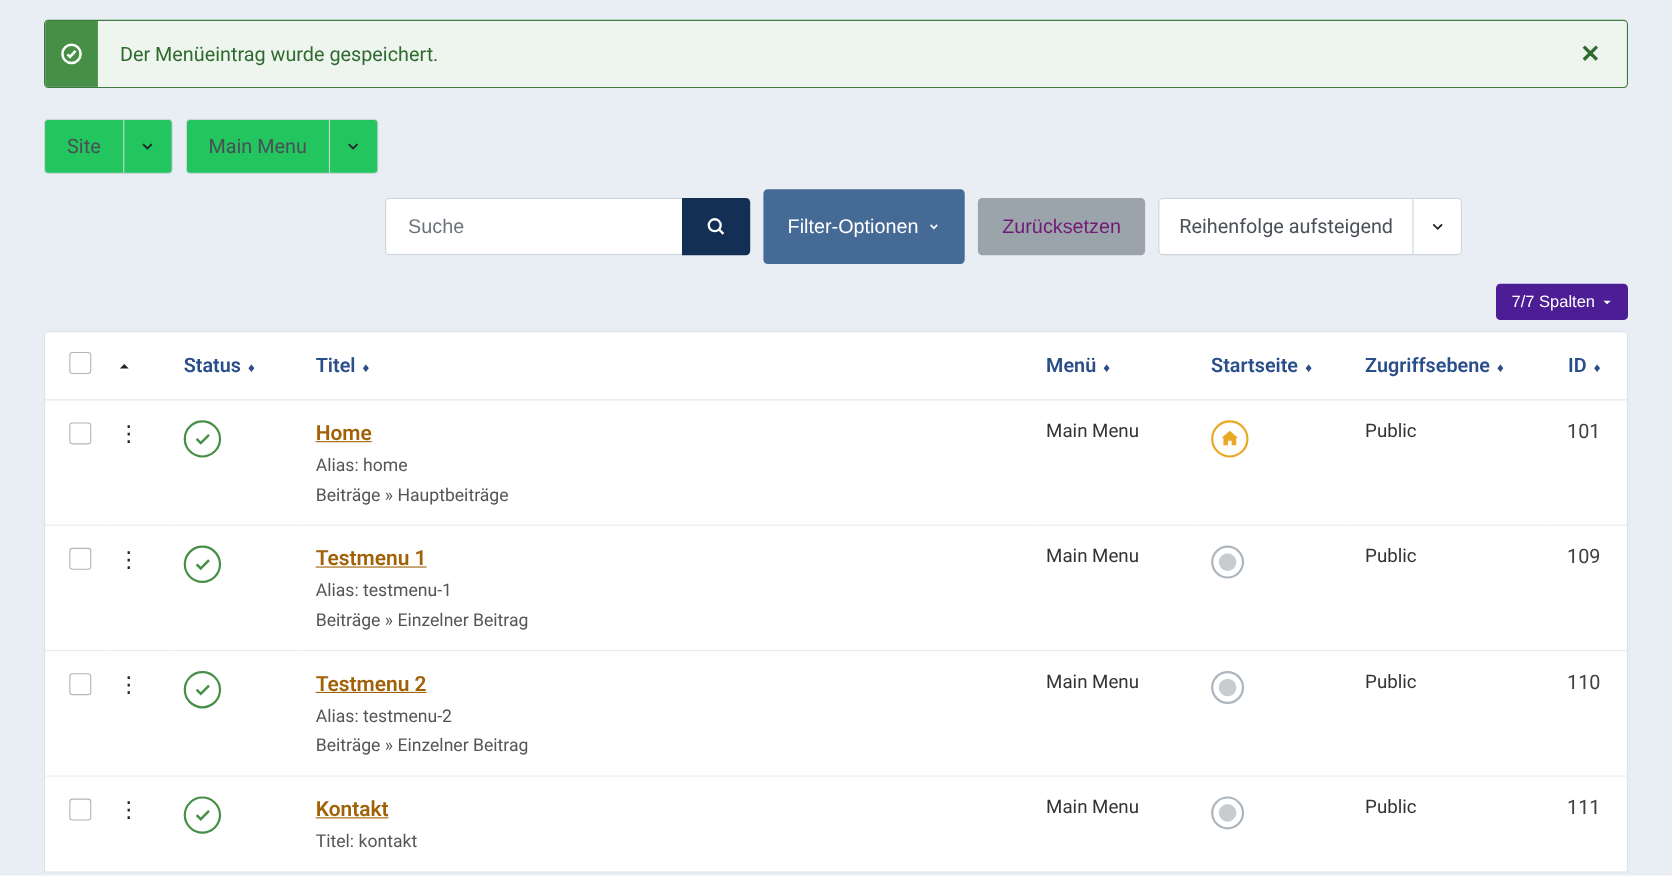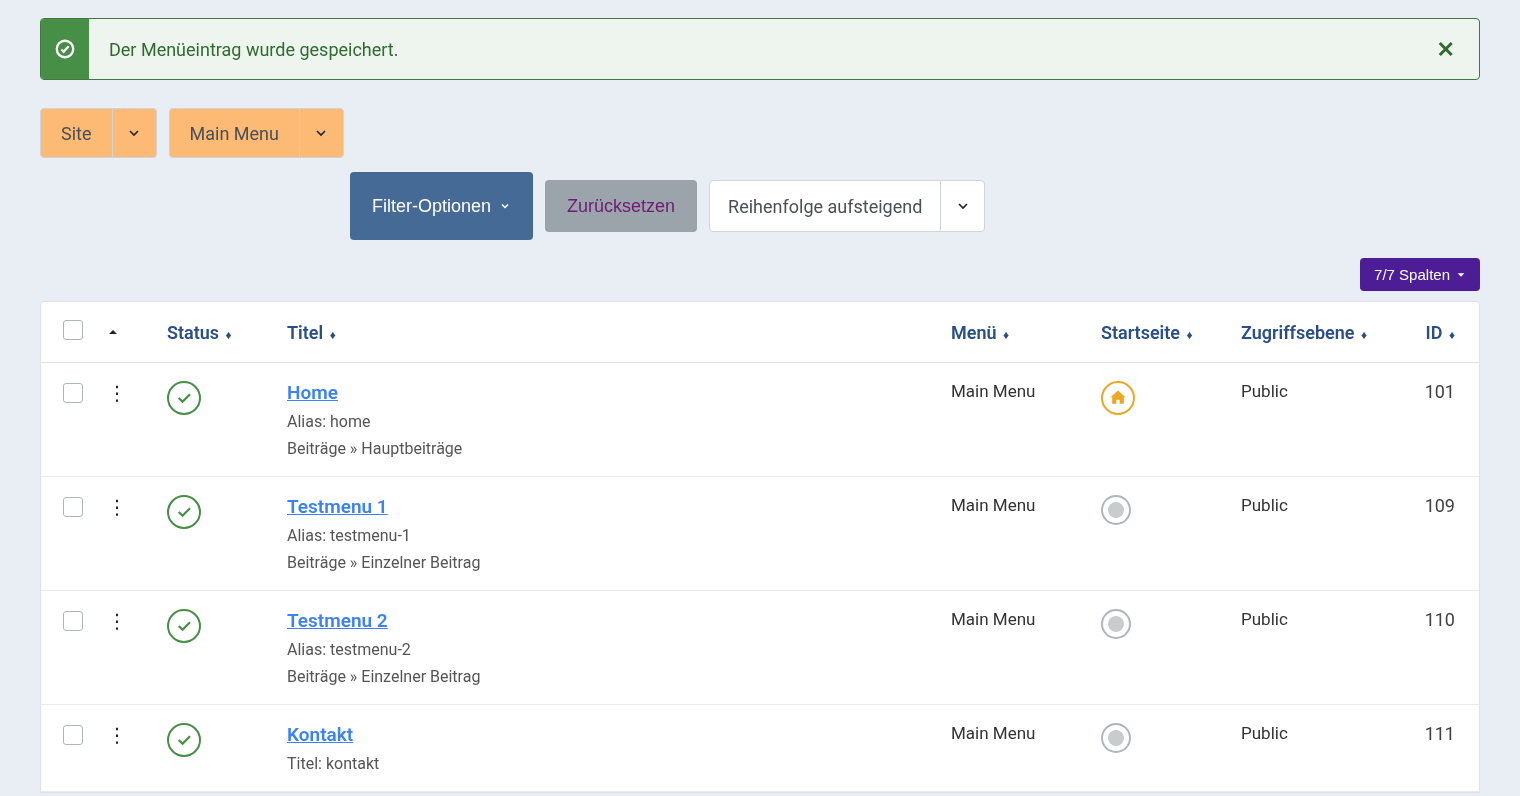--- a/index.html
+++ b/index.html
@@ -42,21 +42,21 @@
       cursor: pointer;
     }
     .filters-row {
       margin: 28px 40px 0 40px;
       display: flex;
       gap: 12px;
       flex-wrap: wrap;
       align-items: center;
     }
     .dropdown {
-      background: #fdba74;
+      background: #22c55e;
       border: 1px solid #ced4da;
       border-radius: 4px;
       display: flex;
       align-items: stretch;
       height: 50px;
     }
     .dropdown-label {
       padding: 0 20px;
       display: flex;
       align-items: center;
@@ -195,21 +195,21 @@
     tbody td { padding: 18px 12px; vertical-align: top; font-size: 17px; color: #333; }
     tbody td.check-cell { padding-left:22px; padding-top:20px;}
     .checkbox {
       width: 20px; height: 20px; border: 1px solid #adb5bd; border-radius: 3px; background:#fff; display:inline-block; cursor:pointer;
     }
     .actions-dots { font-size: 20px; color: #212529; cursor:pointer; }
     .status-badge {
       width: 34px; height:34px; border:2px solid #478f47; border-radius:50%; display:inline-flex; align-items:center; justify-content:center; color:#478f47;
     }
     .title-link {
-      color: #3b82f6; font-weight:600; font-size:19px; text-decoration:underline; cursor:pointer;
+      color: #a16207; font-weight:600; font-size:19px; text-decoration:underline; cursor:pointer;
     }
     .title-sub { color:#555; font-size:16px; margin-top:8px; }
     .home-icon {
       width: 34px; height:34px; border:2px solid #e9a826; border-radius:50%; display:inline-flex; align-items:center; justify-content:center; color:#e9a826;
     }
     .start-circle {
       width: 30px; height:30px; border:2px solid #adb5bd; border-radius:50%; display:inline-flex; align-items:center; justify-content:center;
     }
     .start-inner {
       width: 16px; height:16px; background:#c8ccce; border-radius:50%;
@@ -245,20 +245,29 @@
     <div class="dropdown-label">Main Menu</div>
     <div class="dropdown-caret">
       <svg width="16" height="16" viewBox="0 0 24 24" fill="none" stroke="#212529" stroke-width="2.5">
           <path d="M6 9l6 6 6-6"></path>
         </svg>
     </div>
   </div>
 </div>
 
 <div class="search-row">
+  <div class="search-group">
+    <input class="search-input" placeholder="Suche" style="">
+    <button class="search-btn">
+      <svg width="20" height="20" viewBox="0 0 24 24" fill="none" stroke="#fff" stroke-width="2.5">
+          <circle cx="10.5" cy="10.5" r="6.5"></circle>
+          <path d="M20 20l-4.5-4.5"></path>
+        </svg>
+    </button>
+  </div>
   <button class="filter-opts">
     <span>Filter-Optionen</span>
     <svg width="12" height="12" viewBox="0 0 24 24" fill="none" stroke="#fff" stroke-width="3">
         <path d="M6 9l6 6 6-6"></path>
       </svg>
   </button>
   <button class="reset-btn">Zurücksetzen</button>
   <div class="sort-dropdown">
     <div class="sort-label">Reihenfolge aufsteigend</div>
     <div class="sort-caret">

